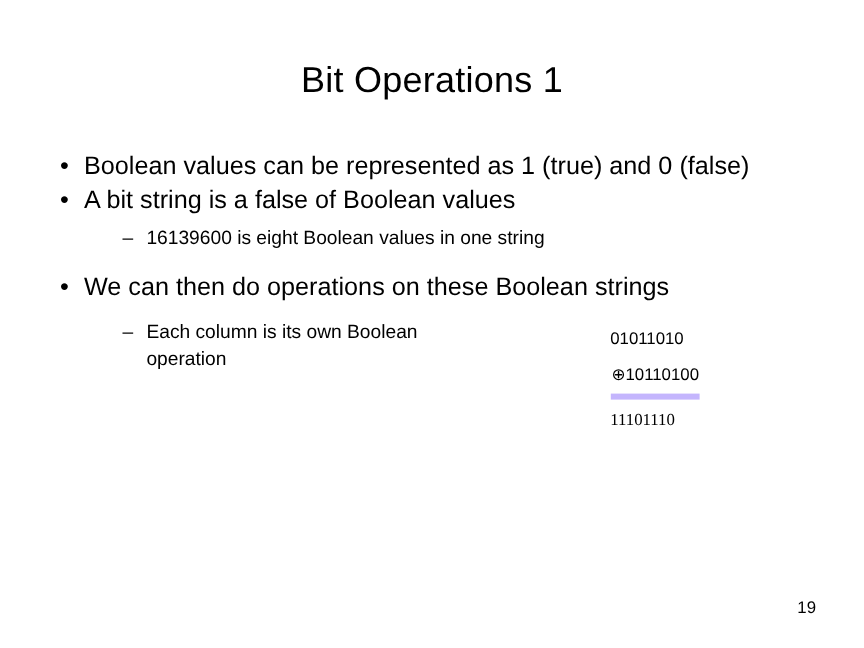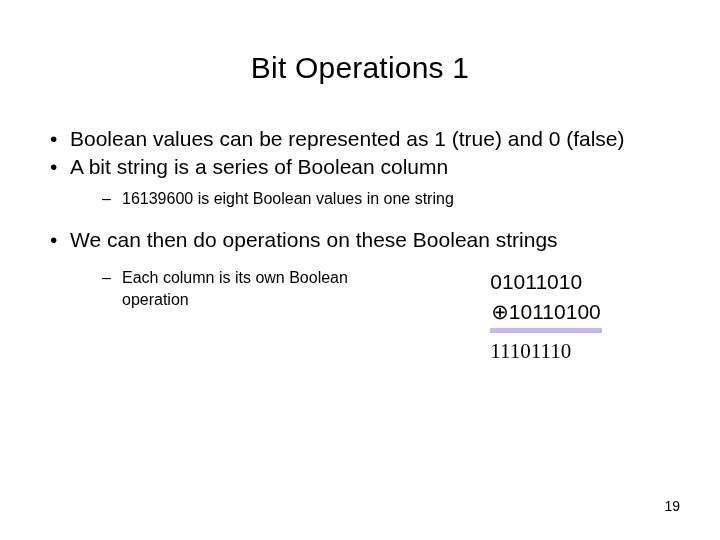--- a/index.html
+++ b/index.html
@@ -89,21 +89,21 @@
     flex: 0 0 360px;
   }
   .col-left .bullet-l2 {
     margin-top: 0;
     padding-left: 92px;
     line-height: 22px;
   }
   .col-right {
     flex: 1 1 auto;
     padding-left: 10px;
-    font-size: 21px;
+    font-size: 14px;
     line-height: 30px;
     text-align: center;
   }
   .math-line {
     white-space: pre;
     font-family: "Liberation Sans", sans-serif;
   }
   .math-line.operand2 {
     border-bottom: 5px solid #c4b5fd;
     display: inline-block;
@@ -134,21 +134,21 @@
 
   <div class="body-area">
 
     <div class="bullet-l1">
       <span class="dot">•</span>
       <span class="txt">Boolean values can be represented as 1 (true) and 0 (false)</span>
     </div>
 
     <div class="bullet-l1">
       <span class="dot">•</span>
-      <span class="txt nojust">A bit string is a series of Boolean column</span>
+      <span class="txt nojust">A bit string is a false of Boolean values</span>
     </div>
 
     <div class="bullet-l2">
       <span class="dash">–</span>
       <span class="txt">16139600 is eight Boolean values in one string</span>
     </div>
 
     <div class="spacer-md"></div>
 
     <div class="bullet-l1">

